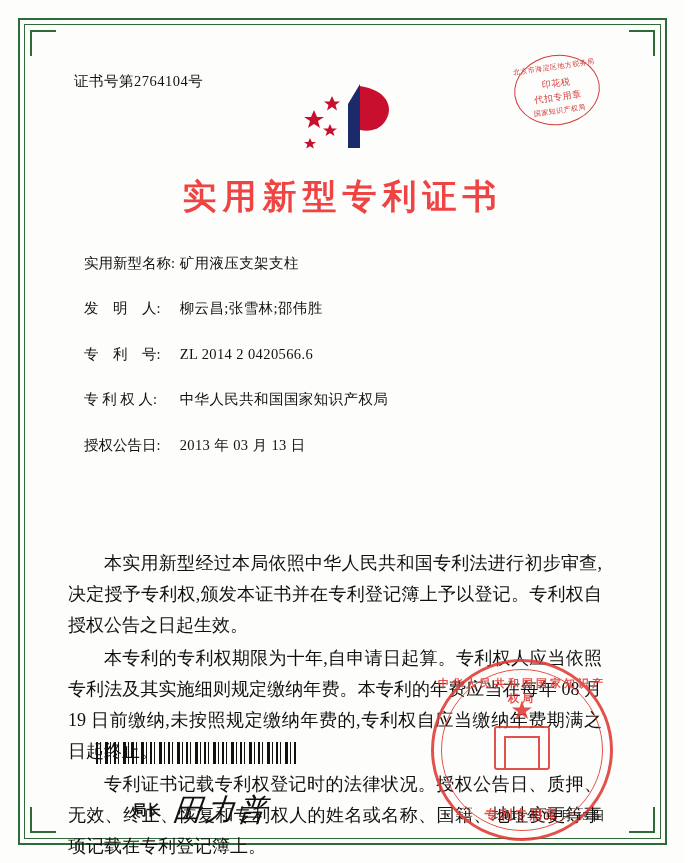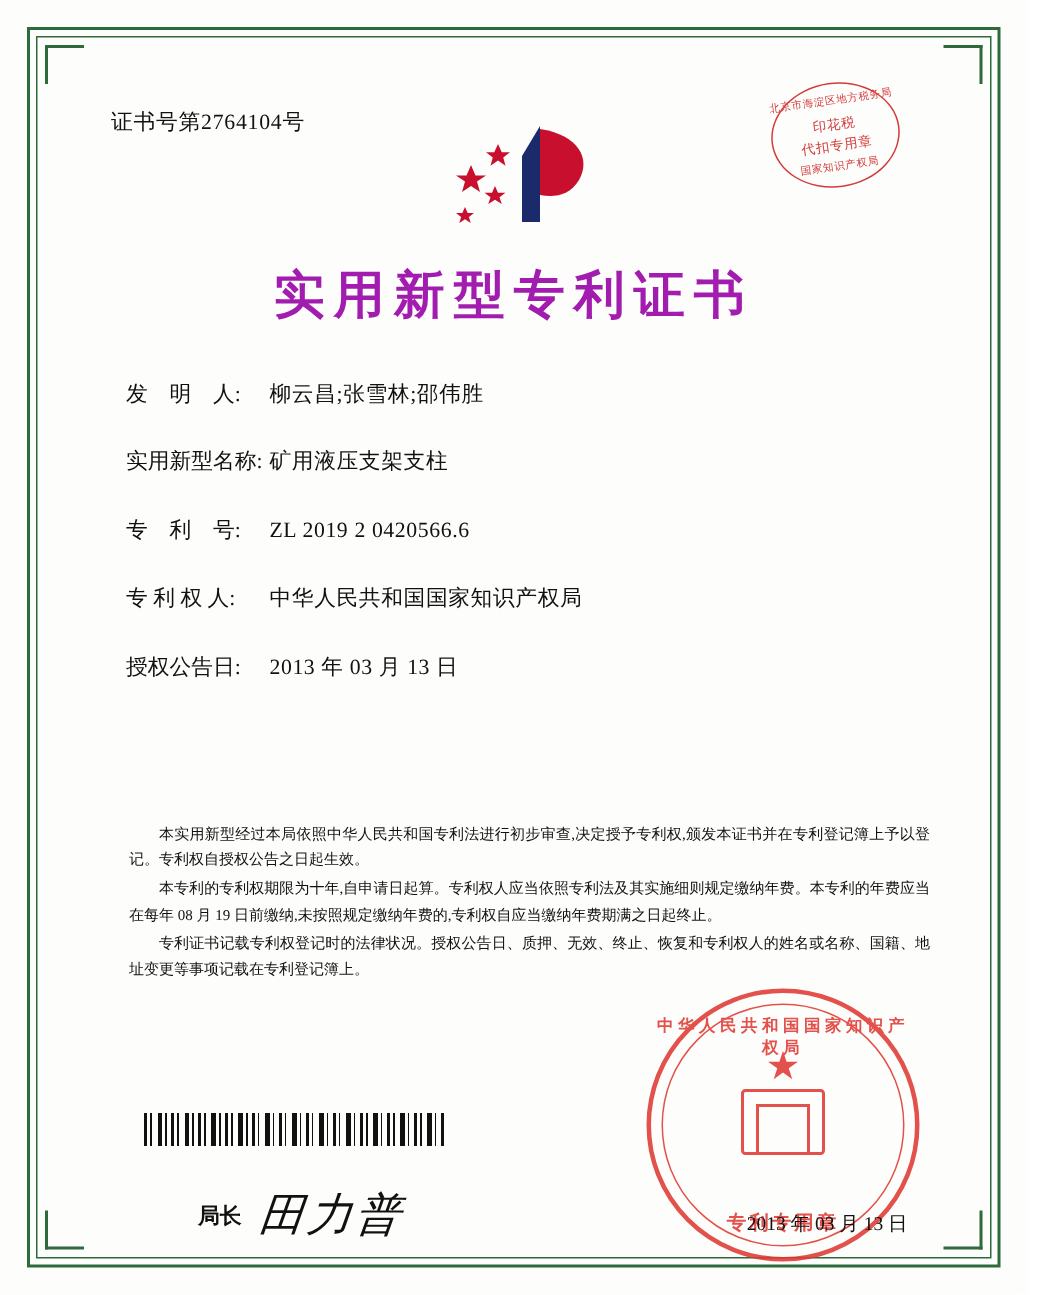--- a/index.html
+++ b/index.html
@@ -70,21 +70,21 @@
 
   .main-title {
     position: absolute;
     left: 0;
     right: 0;
     top: 174px;
     text-align: center;
     font-size: 34px;
     font-weight: bold;
     letter-spacing: 6px;
-    color: #a21caf;
+    color: #ef4444;
   }
 
   
   .stamp-top {
     position: absolute;
     right: 85px;
     top: 55px;
     width: 84px;
     height: 68px;
     border: 1.5px solid #d02b2b;
@@ -126,24 +126,24 @@
     min-width: 92px;
   }
   .field-value {
     display: inline-block;
     letter-spacing: 0.4px;
   }
 
   
   .body-text {
     position: absolute;
-    left: 86px;
+    left: 68px;
     top: 548px;
     width: 534px;
-    font-size: 10px;
+    font-size: 18px;
     line-height: 1.72;
     text-align: justify;
     color: #111;
   }
   .body-text p {
     margin: 0 0 2px 0;
     text-indent: 2em;
   }
 
   
@@ -280,30 +280,30 @@
     <div class="st-line l1">北京市海淀区地方税务局</div>
     <div class="st-line l2">印花税</div>
     <div class="st-line l3">代扣专用章</div>
     <div class="st-line l4">国家知识产权局</div>
   </div>
 
   <div class="main-title">实用新型专利证书</div>
 
   <div class="fields">
     <div class="field-row">
+      <span class="field-label">实用新型名称:</span>
+      <span class="field-value">矿用液压支架支柱</span>
+    </div>
+    <div class="field-row">
       <span class="field-label">发　明　人:</span>
       <span class="field-value">柳云昌;张雪林;邵伟胜</span>
     </div>
     <div class="field-row">
-      <span class="field-label">实用新型名称:</span>
-      <span class="field-value">矿用液压支架支柱</span>
-    </div>
-    <div class="field-row">
       <span class="field-label">专　利　号:</span>
-      <span class="field-value">ZL 2019 2 0420566.6</span>
+      <span class="field-value">ZL 2014 2 0420566.6</span>
     </div>
     <div class="field-row">
       <span class="field-label">专 利 权 人:</span>
       <span class="field-value">中华人民共和国国家知识产权局</span>
     </div>
     <div class="field-row">
       <span class="field-label">授权公告日:</span>
       <span class="field-value">2013 年 03 月 13 日</span>
     </div>
   </div>

